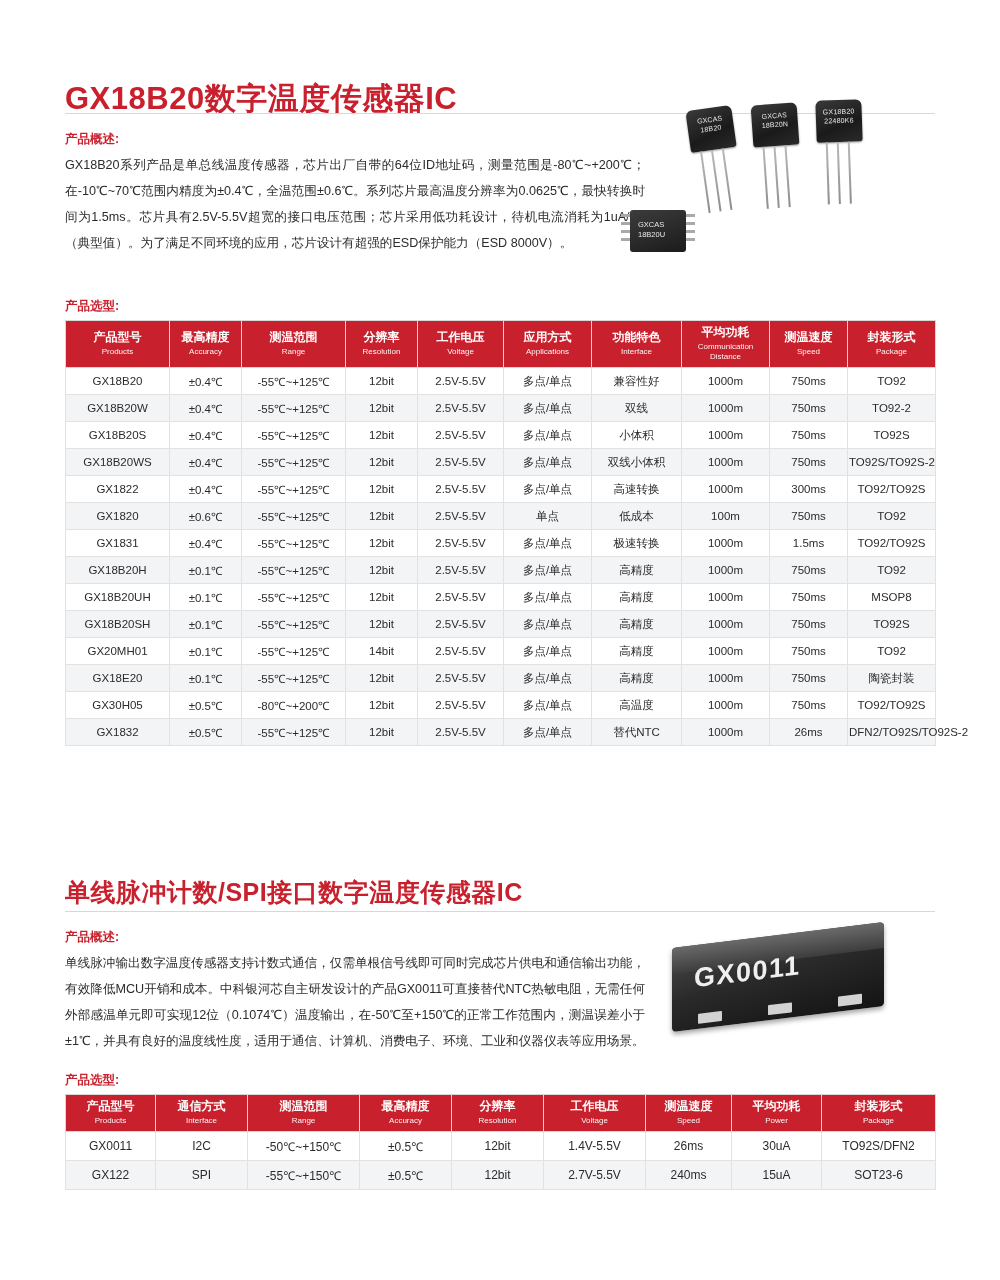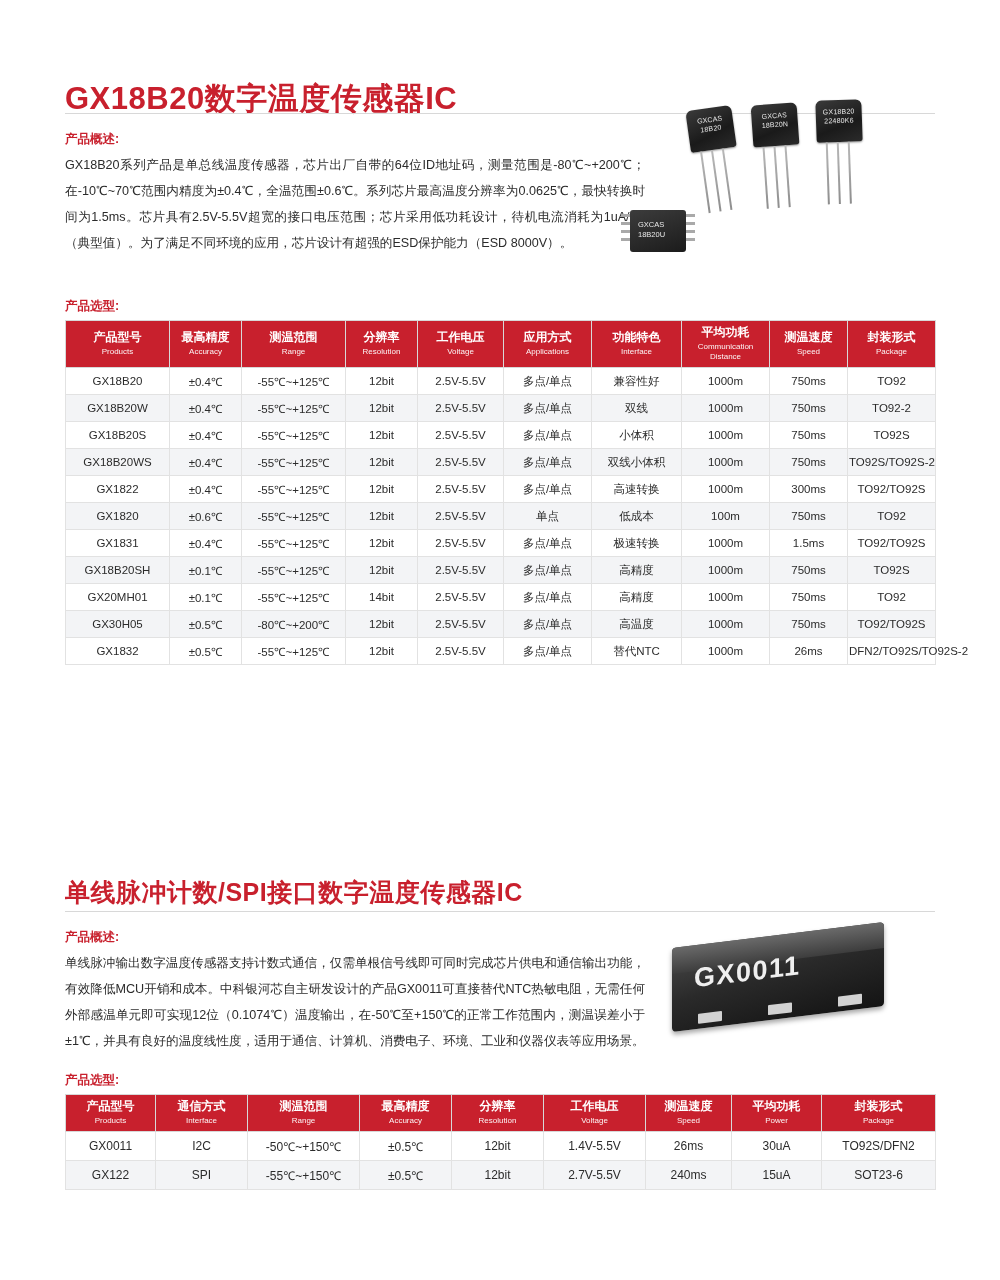--- a/index.html
+++ b/index.html
@@ -493,20 +493,44 @@
             <td>-55℃~+125℃</td>
             <td>12bit</td>
             <td>2.5V-5.5V</td>
             <td>多点/单点</td>
             <td>极速转换</td>
             <td>1000m</td>
             <td>1.5ms</td>
             <td>TO92/TO92S</td>
           </tr>
           <tr>
+            <td>GX18B20H</td>
+            <td>±0.1℃</td>
+            <td>-55℃~+125℃</td>
+            <td>12bit</td>
+            <td>2.5V-5.5V</td>
+            <td>多点/单点</td>
+            <td>高精度</td>
+            <td>1000m</td>
+            <td>750ms</td>
+            <td>TO92</td>
+          </tr>
+          <tr>
+            <td>GX18B20UH</td>
+            <td>±0.1℃</td>
+            <td>-55℃~+125℃</td>
+            <td>12bit</td>
+            <td>2.5V-5.5V</td>
+            <td>多点/单点</td>
+            <td>高精度</td>
+            <td>1000m</td>
+            <td>750ms</td>
+            <td>MSOP8</td>
+          </tr>
+          <tr>
             <td>GX18B20SH</td>
             <td>±0.1℃</td>
             <td>-55℃~+125℃</td>
             <td>12bit</td>
             <td>2.5V-5.5V</td>
             <td>多点/单点</td>
             <td>高精度</td>
             <td>1000m</td>
             <td>750ms</td>
             <td>TO92S</td>
@@ -515,20 +539,32 @@
             <td>GX20MH01</td>
             <td>±0.1℃</td>
             <td>-55℃~+125℃</td>
             <td>14bit</td>
             <td>2.5V-5.5V</td>
             <td>多点/单点</td>
             <td>高精度</td>
             <td>1000m</td>
             <td>750ms</td>
             <td>TO92</td>
+          </tr>
+          <tr>
+            <td>GX18E20</td>
+            <td>±0.1℃</td>
+            <td>-55℃~+125℃</td>
+            <td>12bit</td>
+            <td>2.5V-5.5V</td>
+            <td>多点/单点</td>
+            <td>高精度</td>
+            <td>1000m</td>
+            <td>750ms</td>
+            <td>陶瓷封装</td>
           </tr>
           <tr>
             <td>GX30H05</td>
             <td>±0.5℃</td>
             <td>-80℃~+200℃</td>
             <td>12bit</td>
             <td>2.5V-5.5V</td>
             <td>多点/单点</td>
             <td>高温度</td>
             <td>1000m</td>

